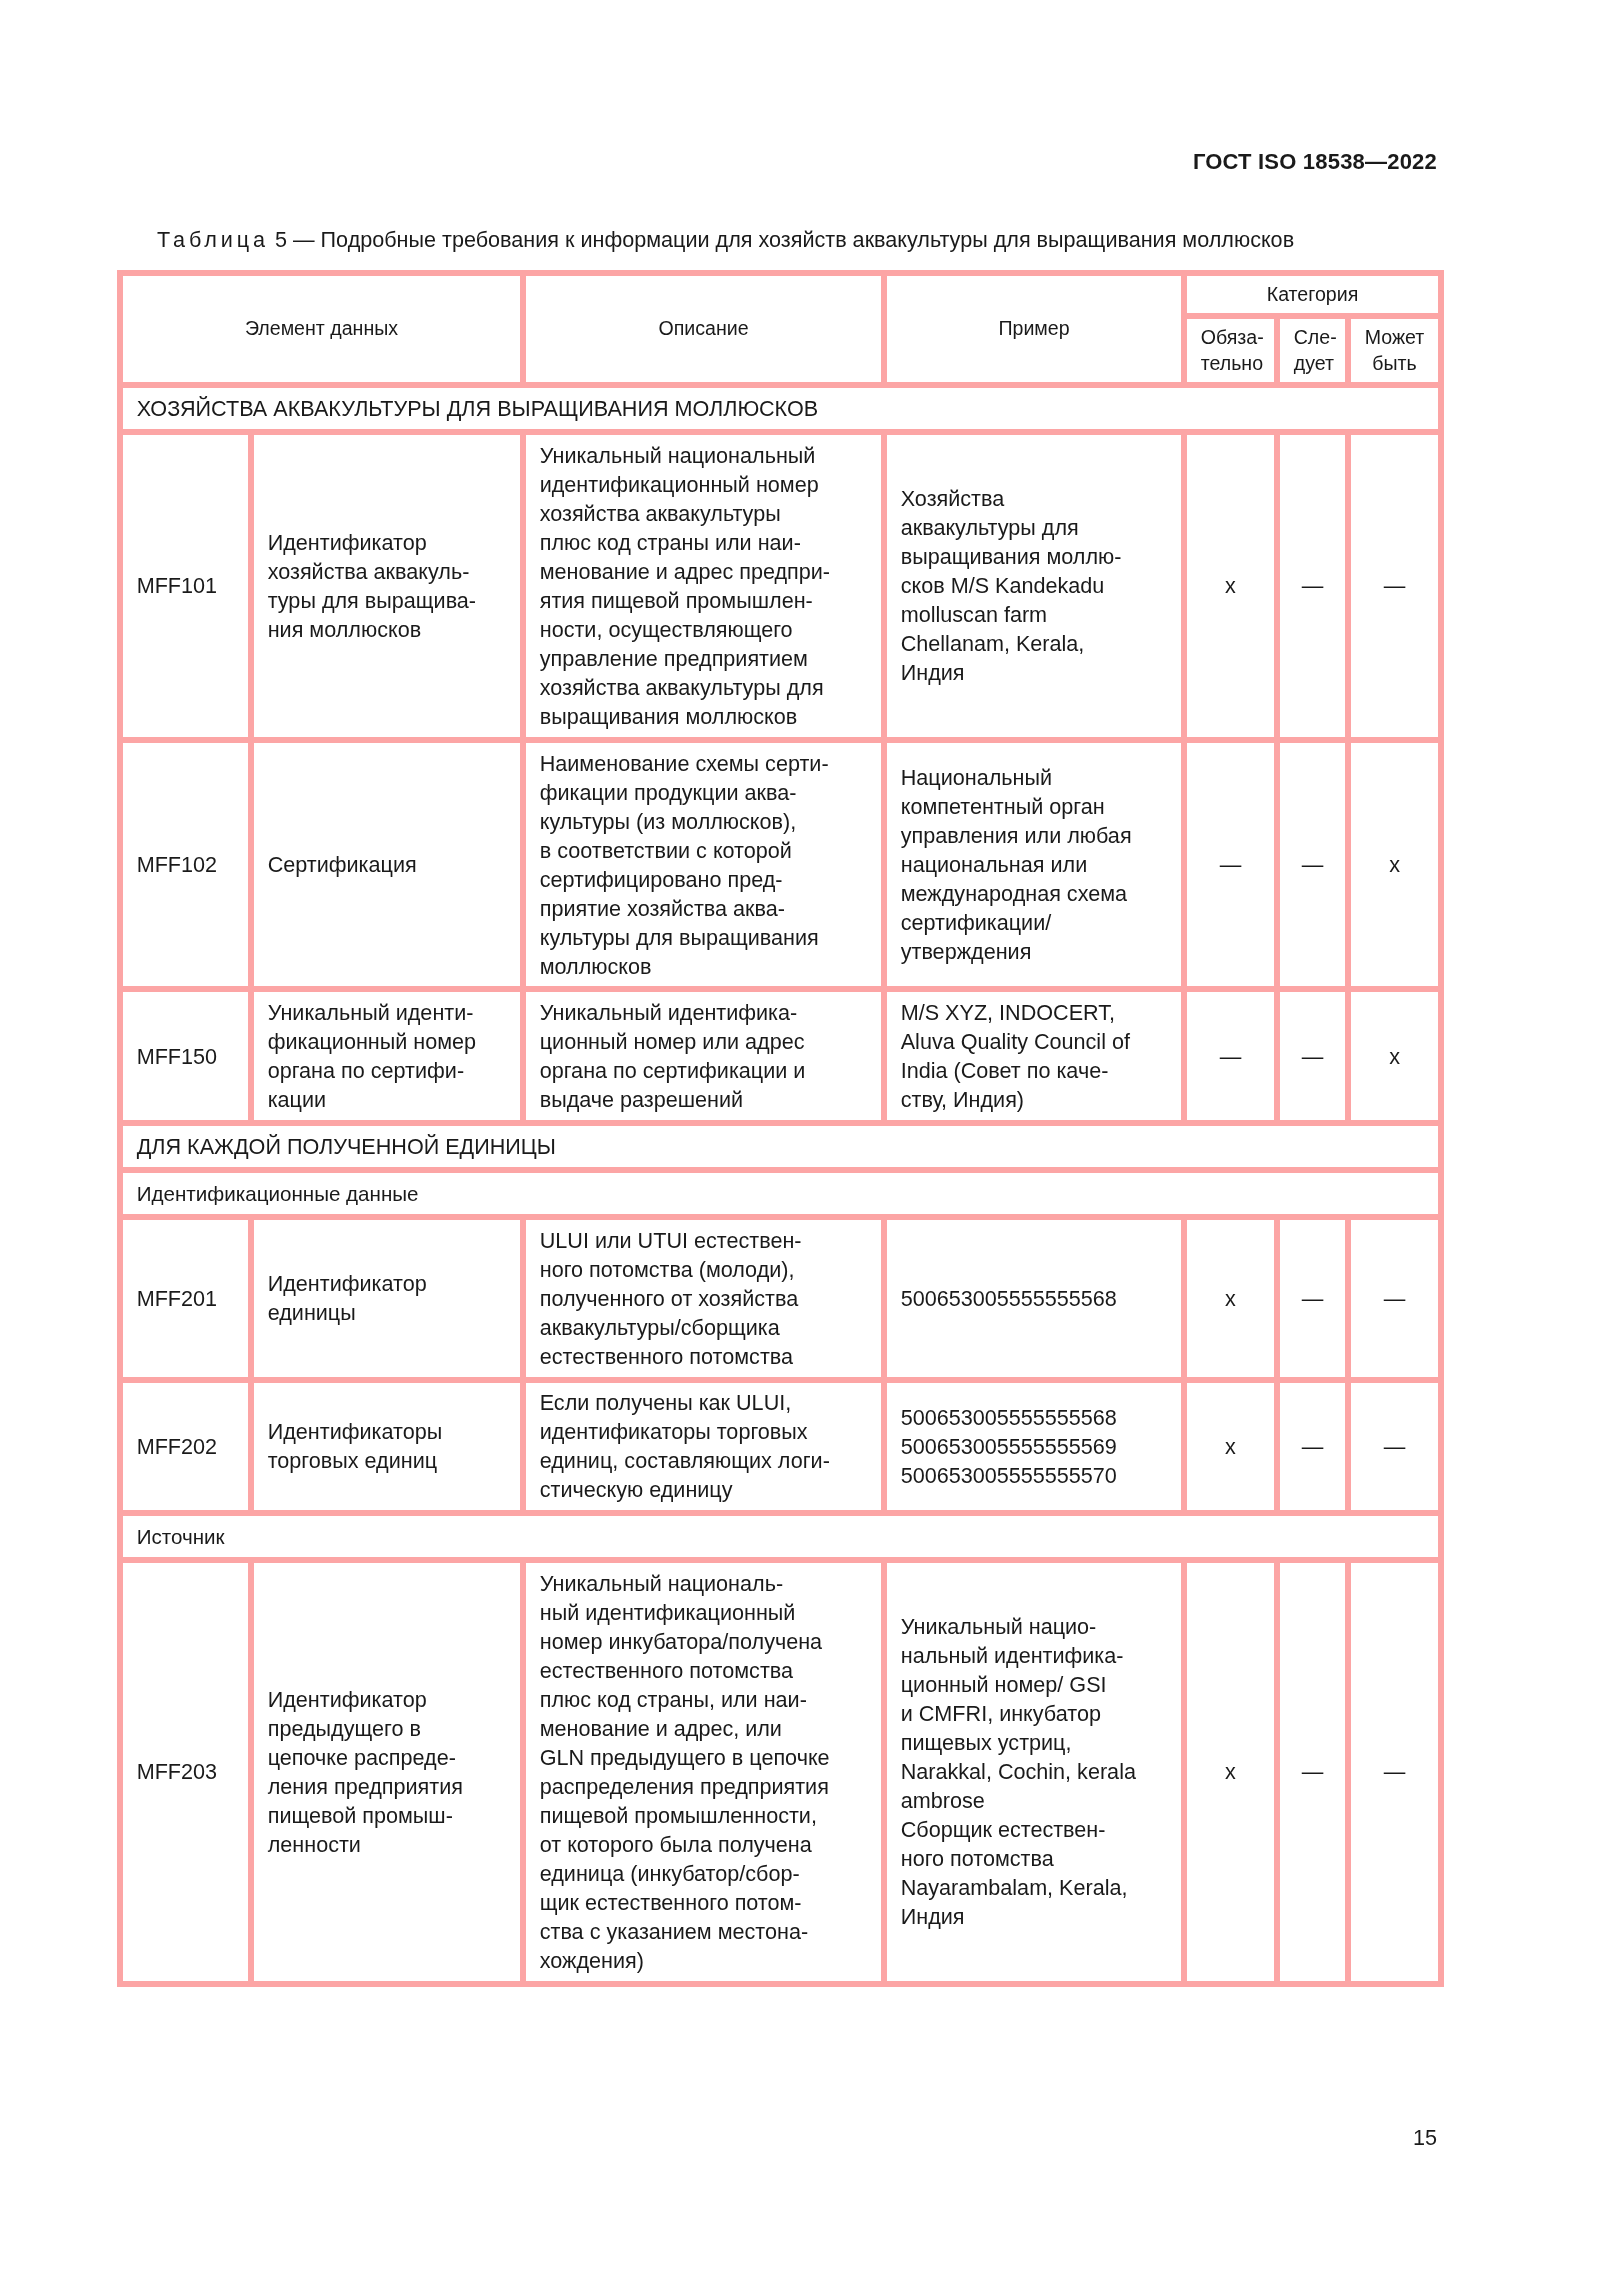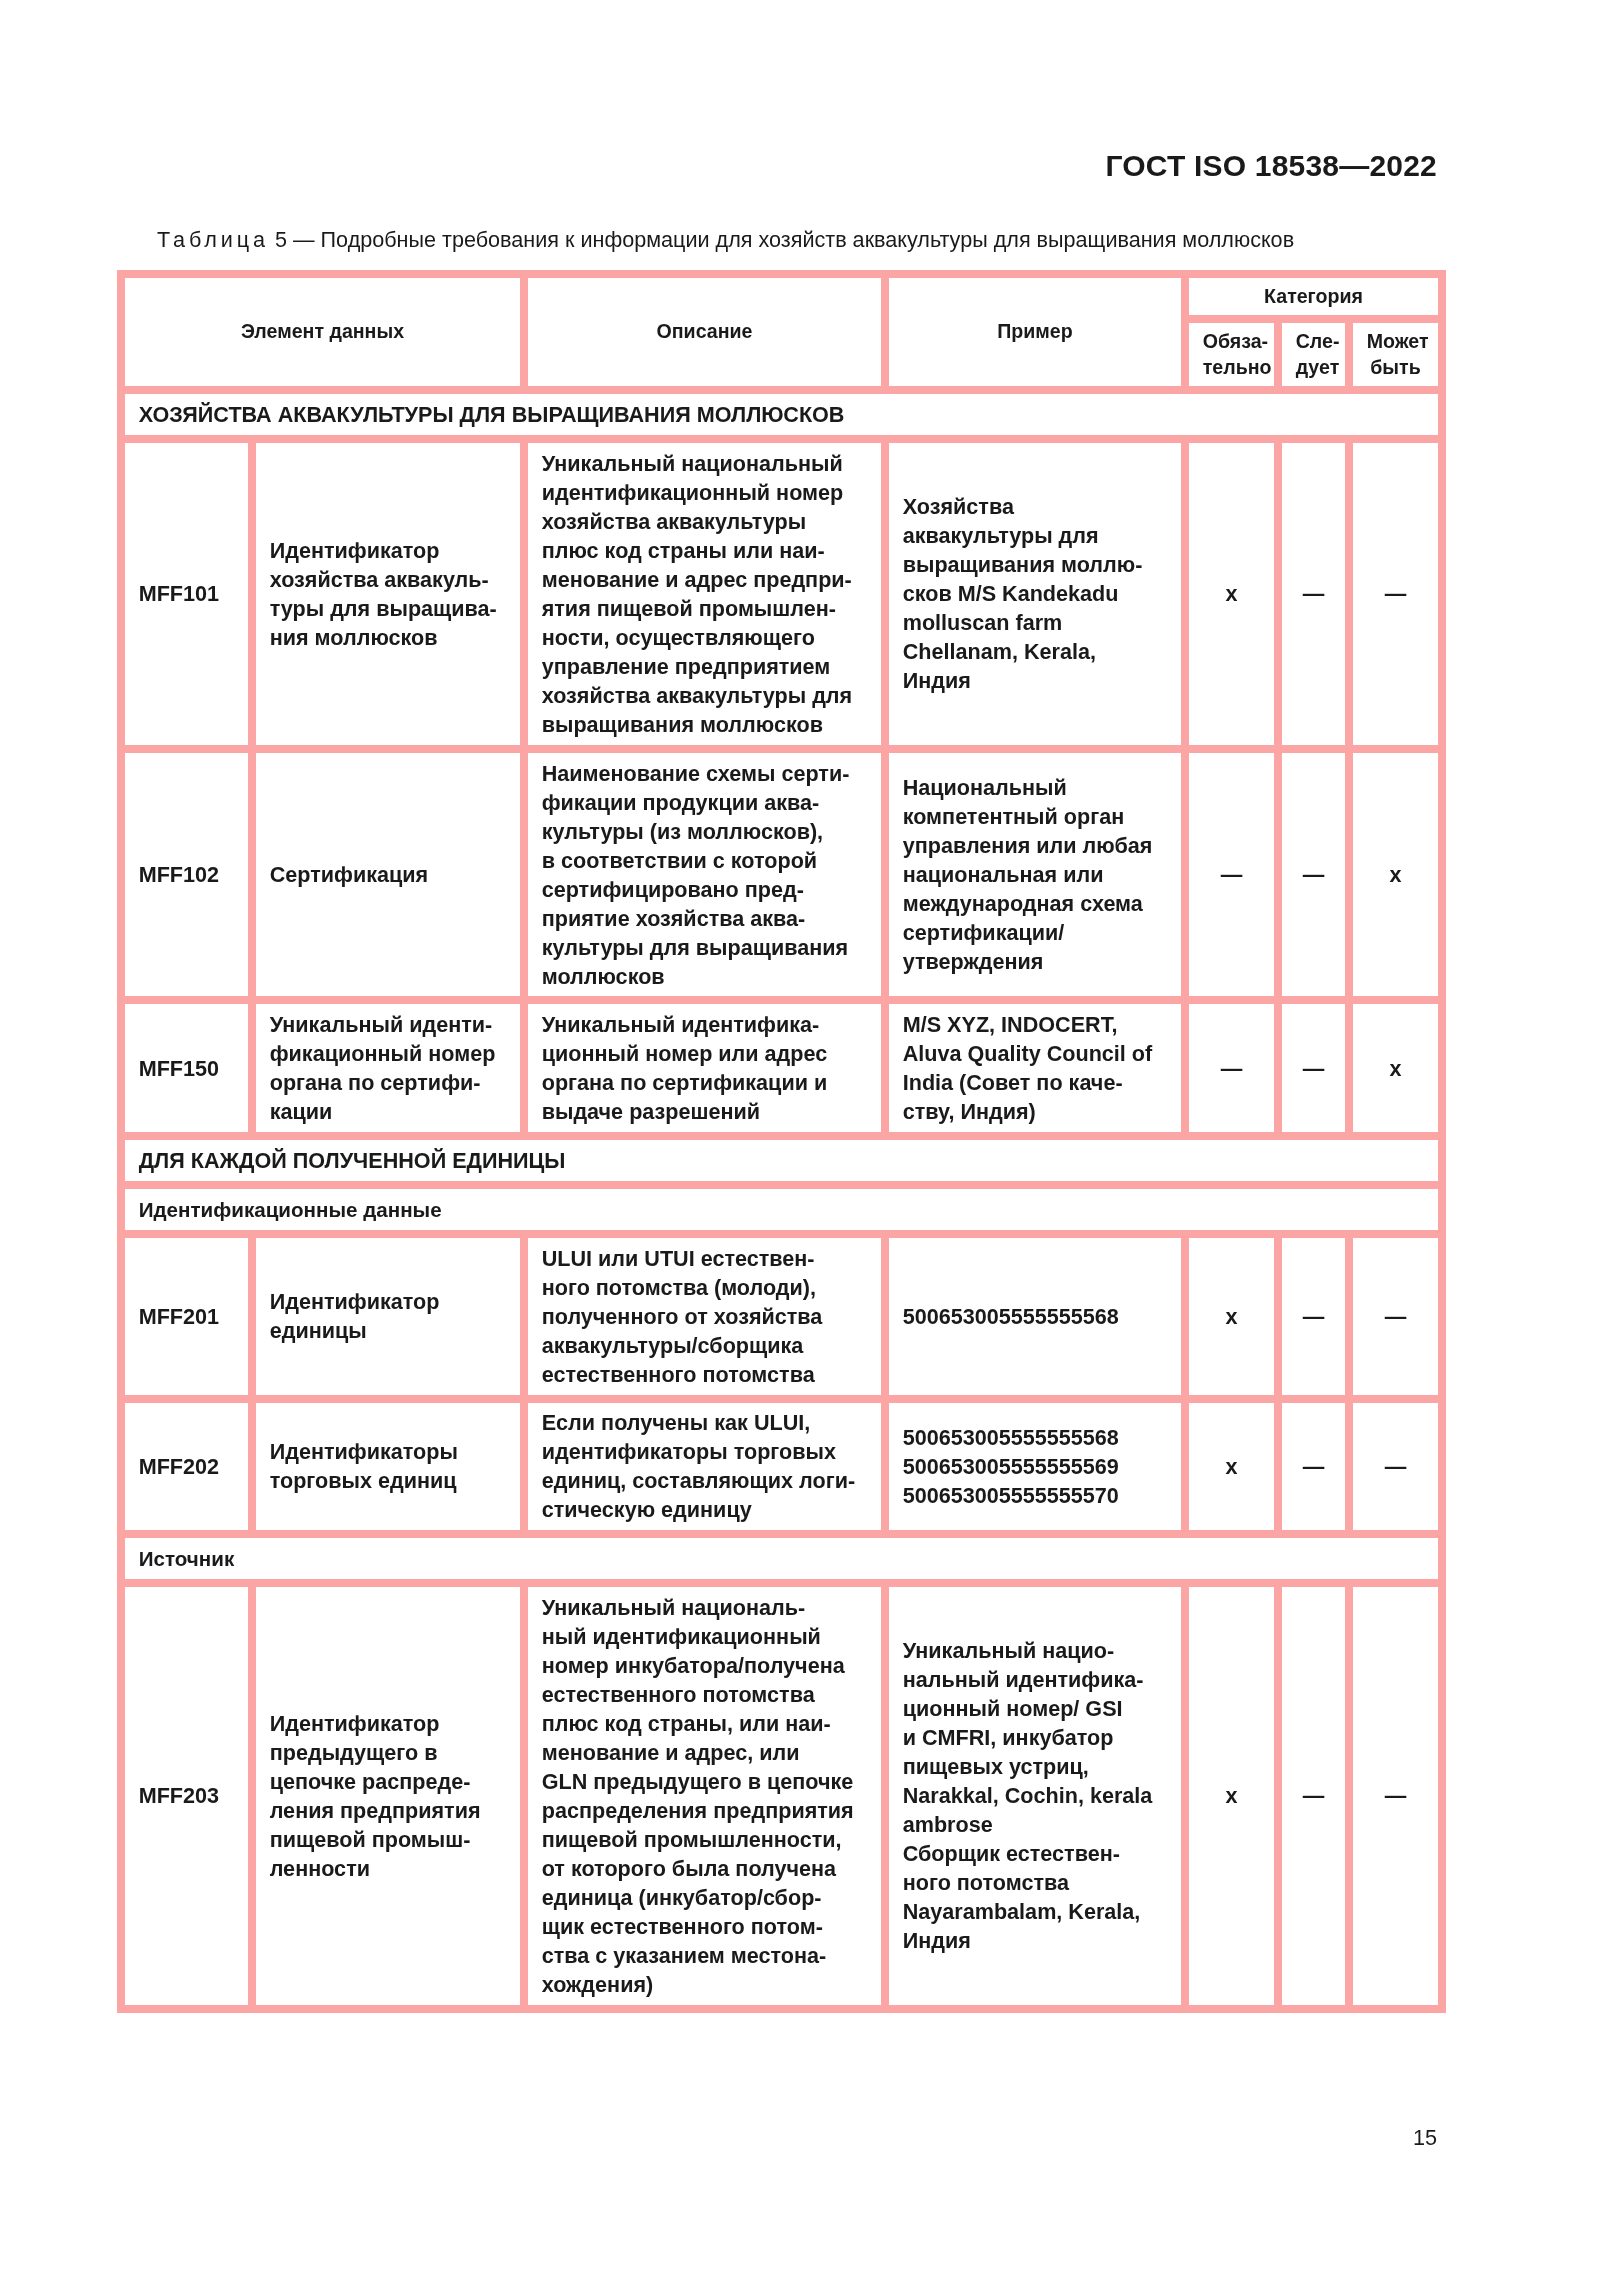--- a/index.html
+++ b/index.html
@@ -1,21 +1,21 @@
 <!DOCTYPE html>
 <html><head>
 <meta charset="utf-8">
 <style>
   html, body { margin: 0; padding: 0; background: #ffffff; }
   body { width: 1621px; height: 2293px; position: relative; font-family: "Liberation Sans", sans-serif; color: #1a1a1a; }
-  .doc-header { position: absolute; top: 149px; right: 184px; font-weight: bold; font-size: 30px; letter-spacing: 0.2px; }
+  .doc-header { position: absolute; top: 149px; right: 184px; font-weight: bold; font-size: 22px; letter-spacing: 0.2px; }
   .caption { position: absolute; top: 227px; left: 117px; font-size: 21.6px; white-space: nowrap; margin-left: 40px; }
   .caption .spaced { letter-spacing: 3.9px; }
   table.main { position: absolute; top: 270px; left: 117px; width: 1321px; border-collapse: collapse; table-layout: fixed; font-size: 21.6px; line-height: 29px; }
-  table.main td, table.main th { border: 8px solid #fca5a5; padding: 5.9px 13.7px; vertical-align: middle; font-weight: bold; }
+  table.main td, table.main th { border: 6px solid #fca5a5; padding: 5.9px 13.7px; vertical-align: middle; font-weight: normal; }
   th.hdr { text-align: center; font-size: 19.6px; line-height: 25.5px; padding: 5.9px 3.9px; }
   th.cat-sub { font-size: 19.6px; line-height: 25.5px; padding: 5.9px 2px; }
   tr.head-bottom th { border-bottom: 4.9px double #1a1a1a; }
   td.section { font-weight: bold; font-size: 21.6px; padding: 9.8px 13.7px; margin-top: 20px; }
   td.subsection { font-weight: bold; font-size: 20.6px; padding: 9.8px 13.7px; margin-top: 28px; }
   td.code { text-align: left; }
   td.mark { text-align: center; padding: 5.9px 2px; }
   .line { display: block; white-space: nowrap; }
   .page-num { position: absolute; top: 2125px; right: 184px; font-size: 21.6px; }
 </style>

